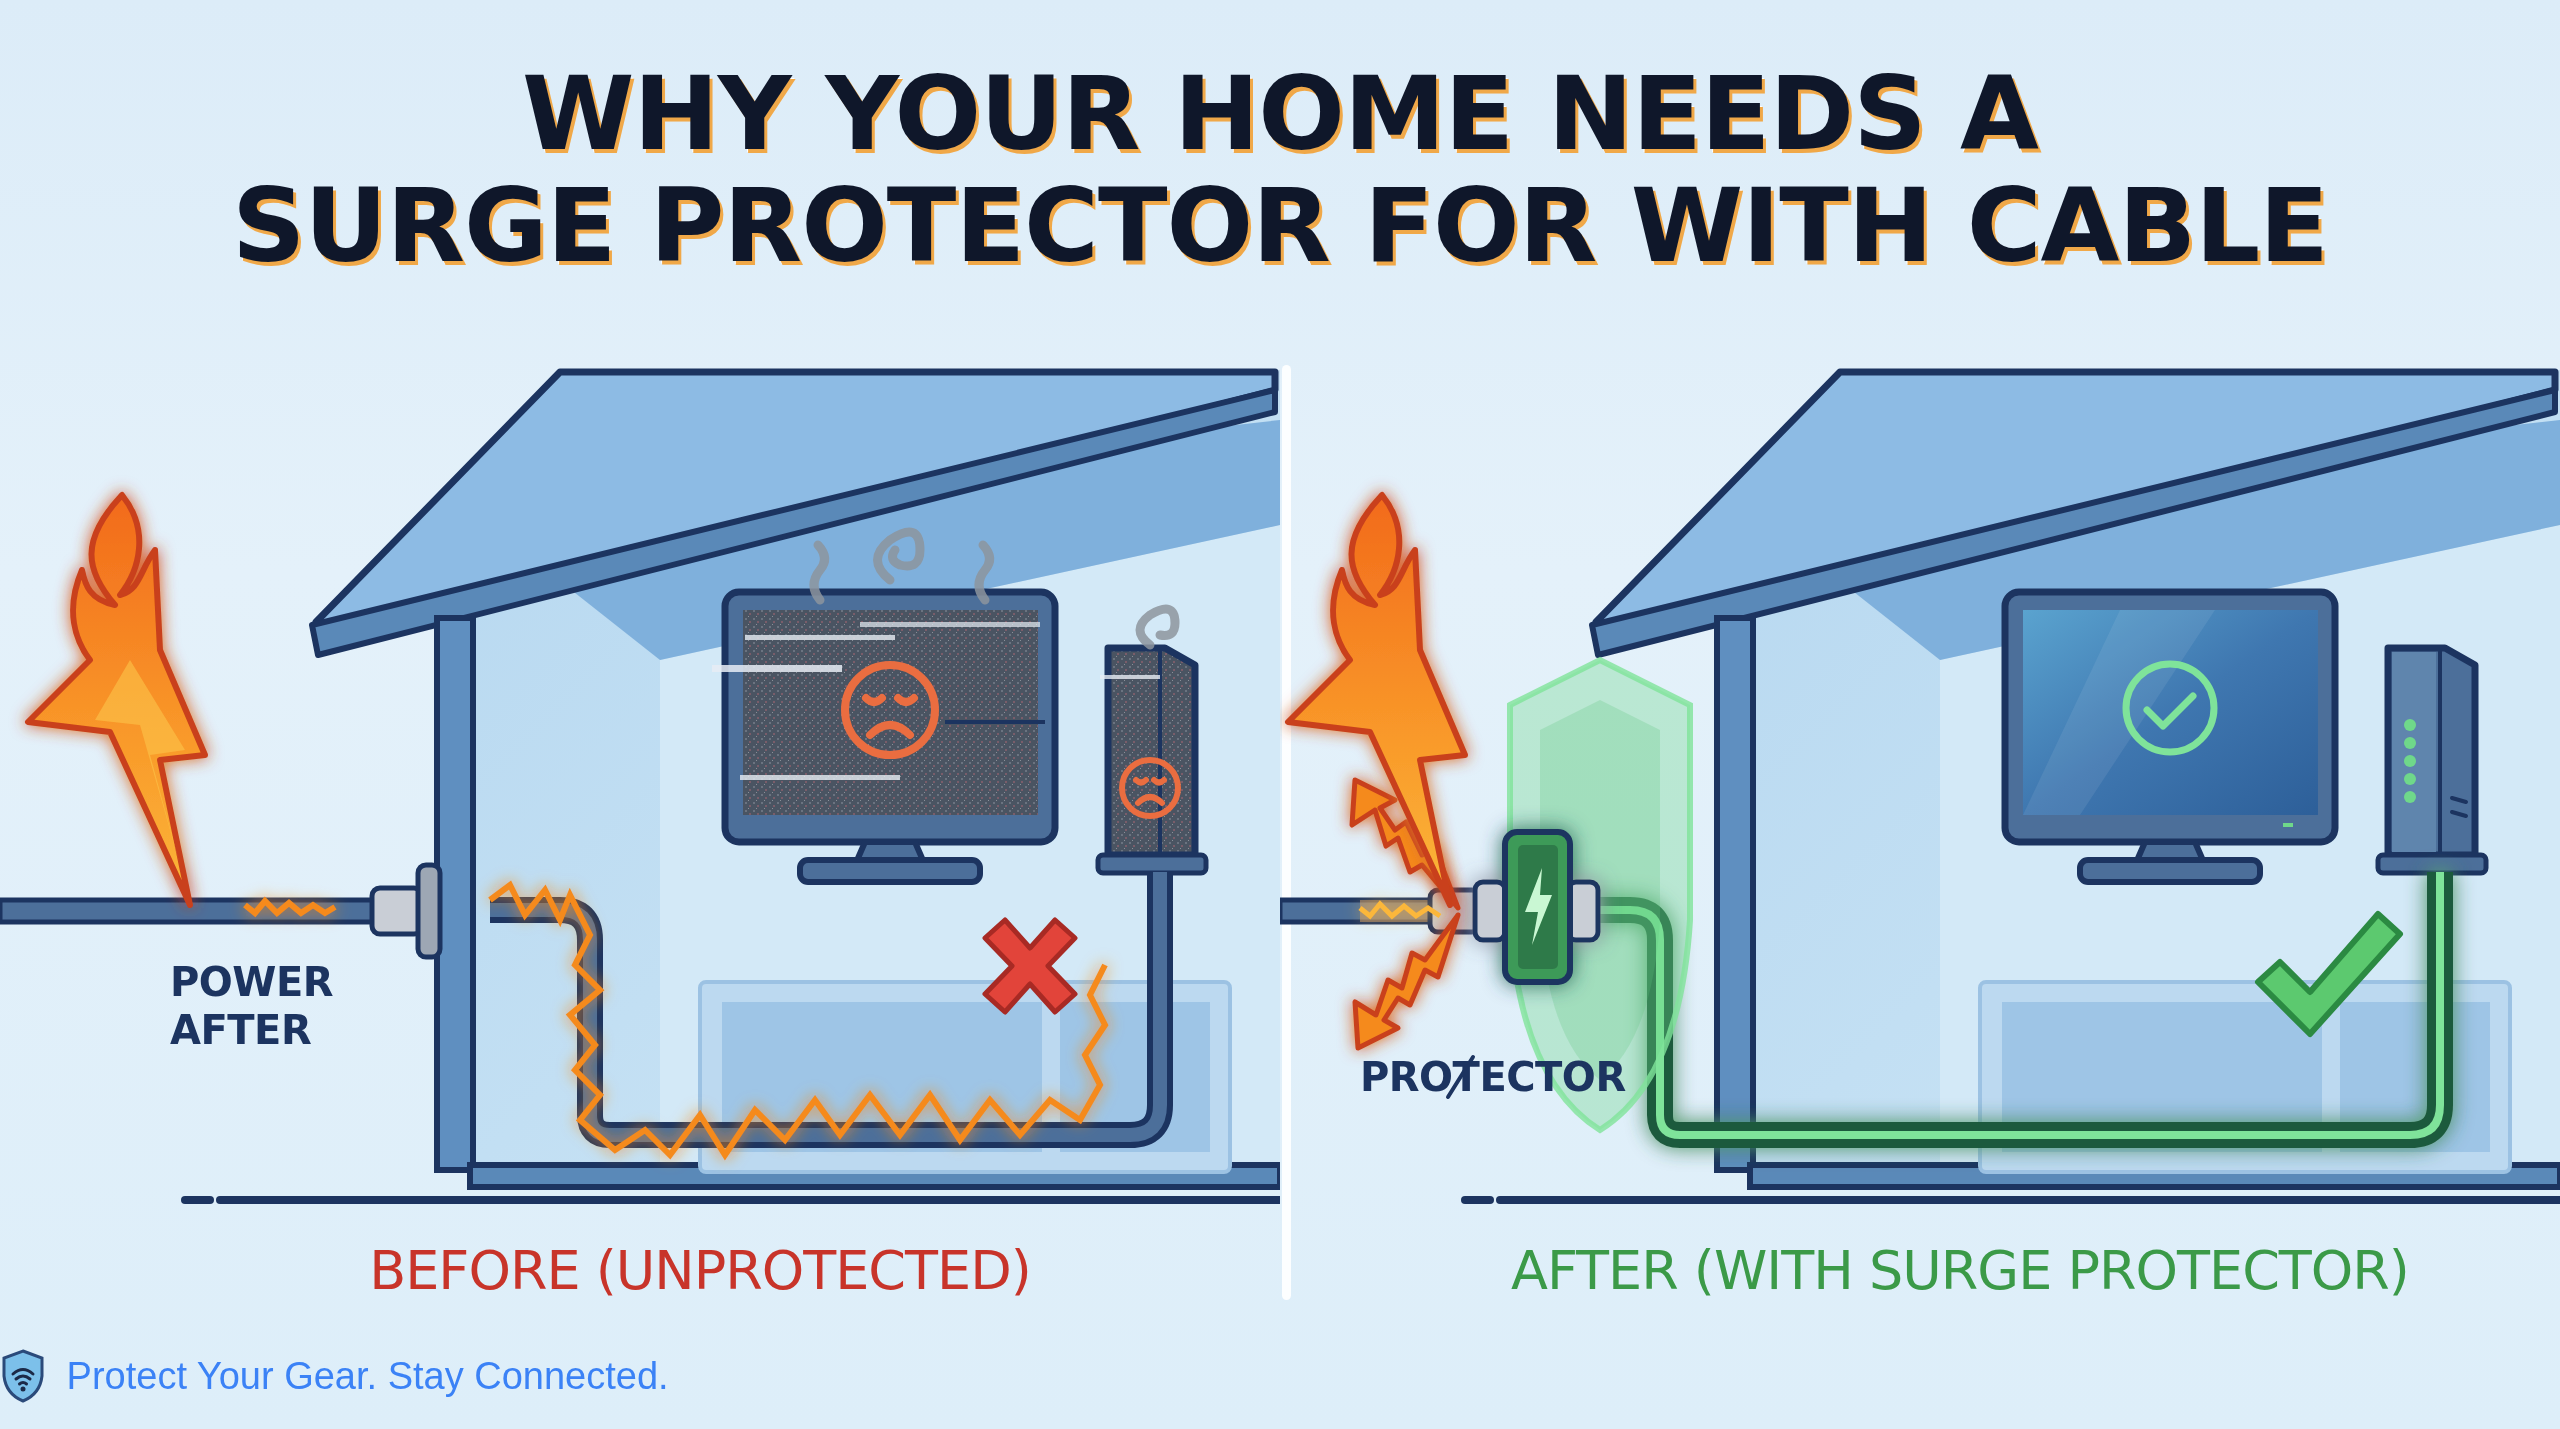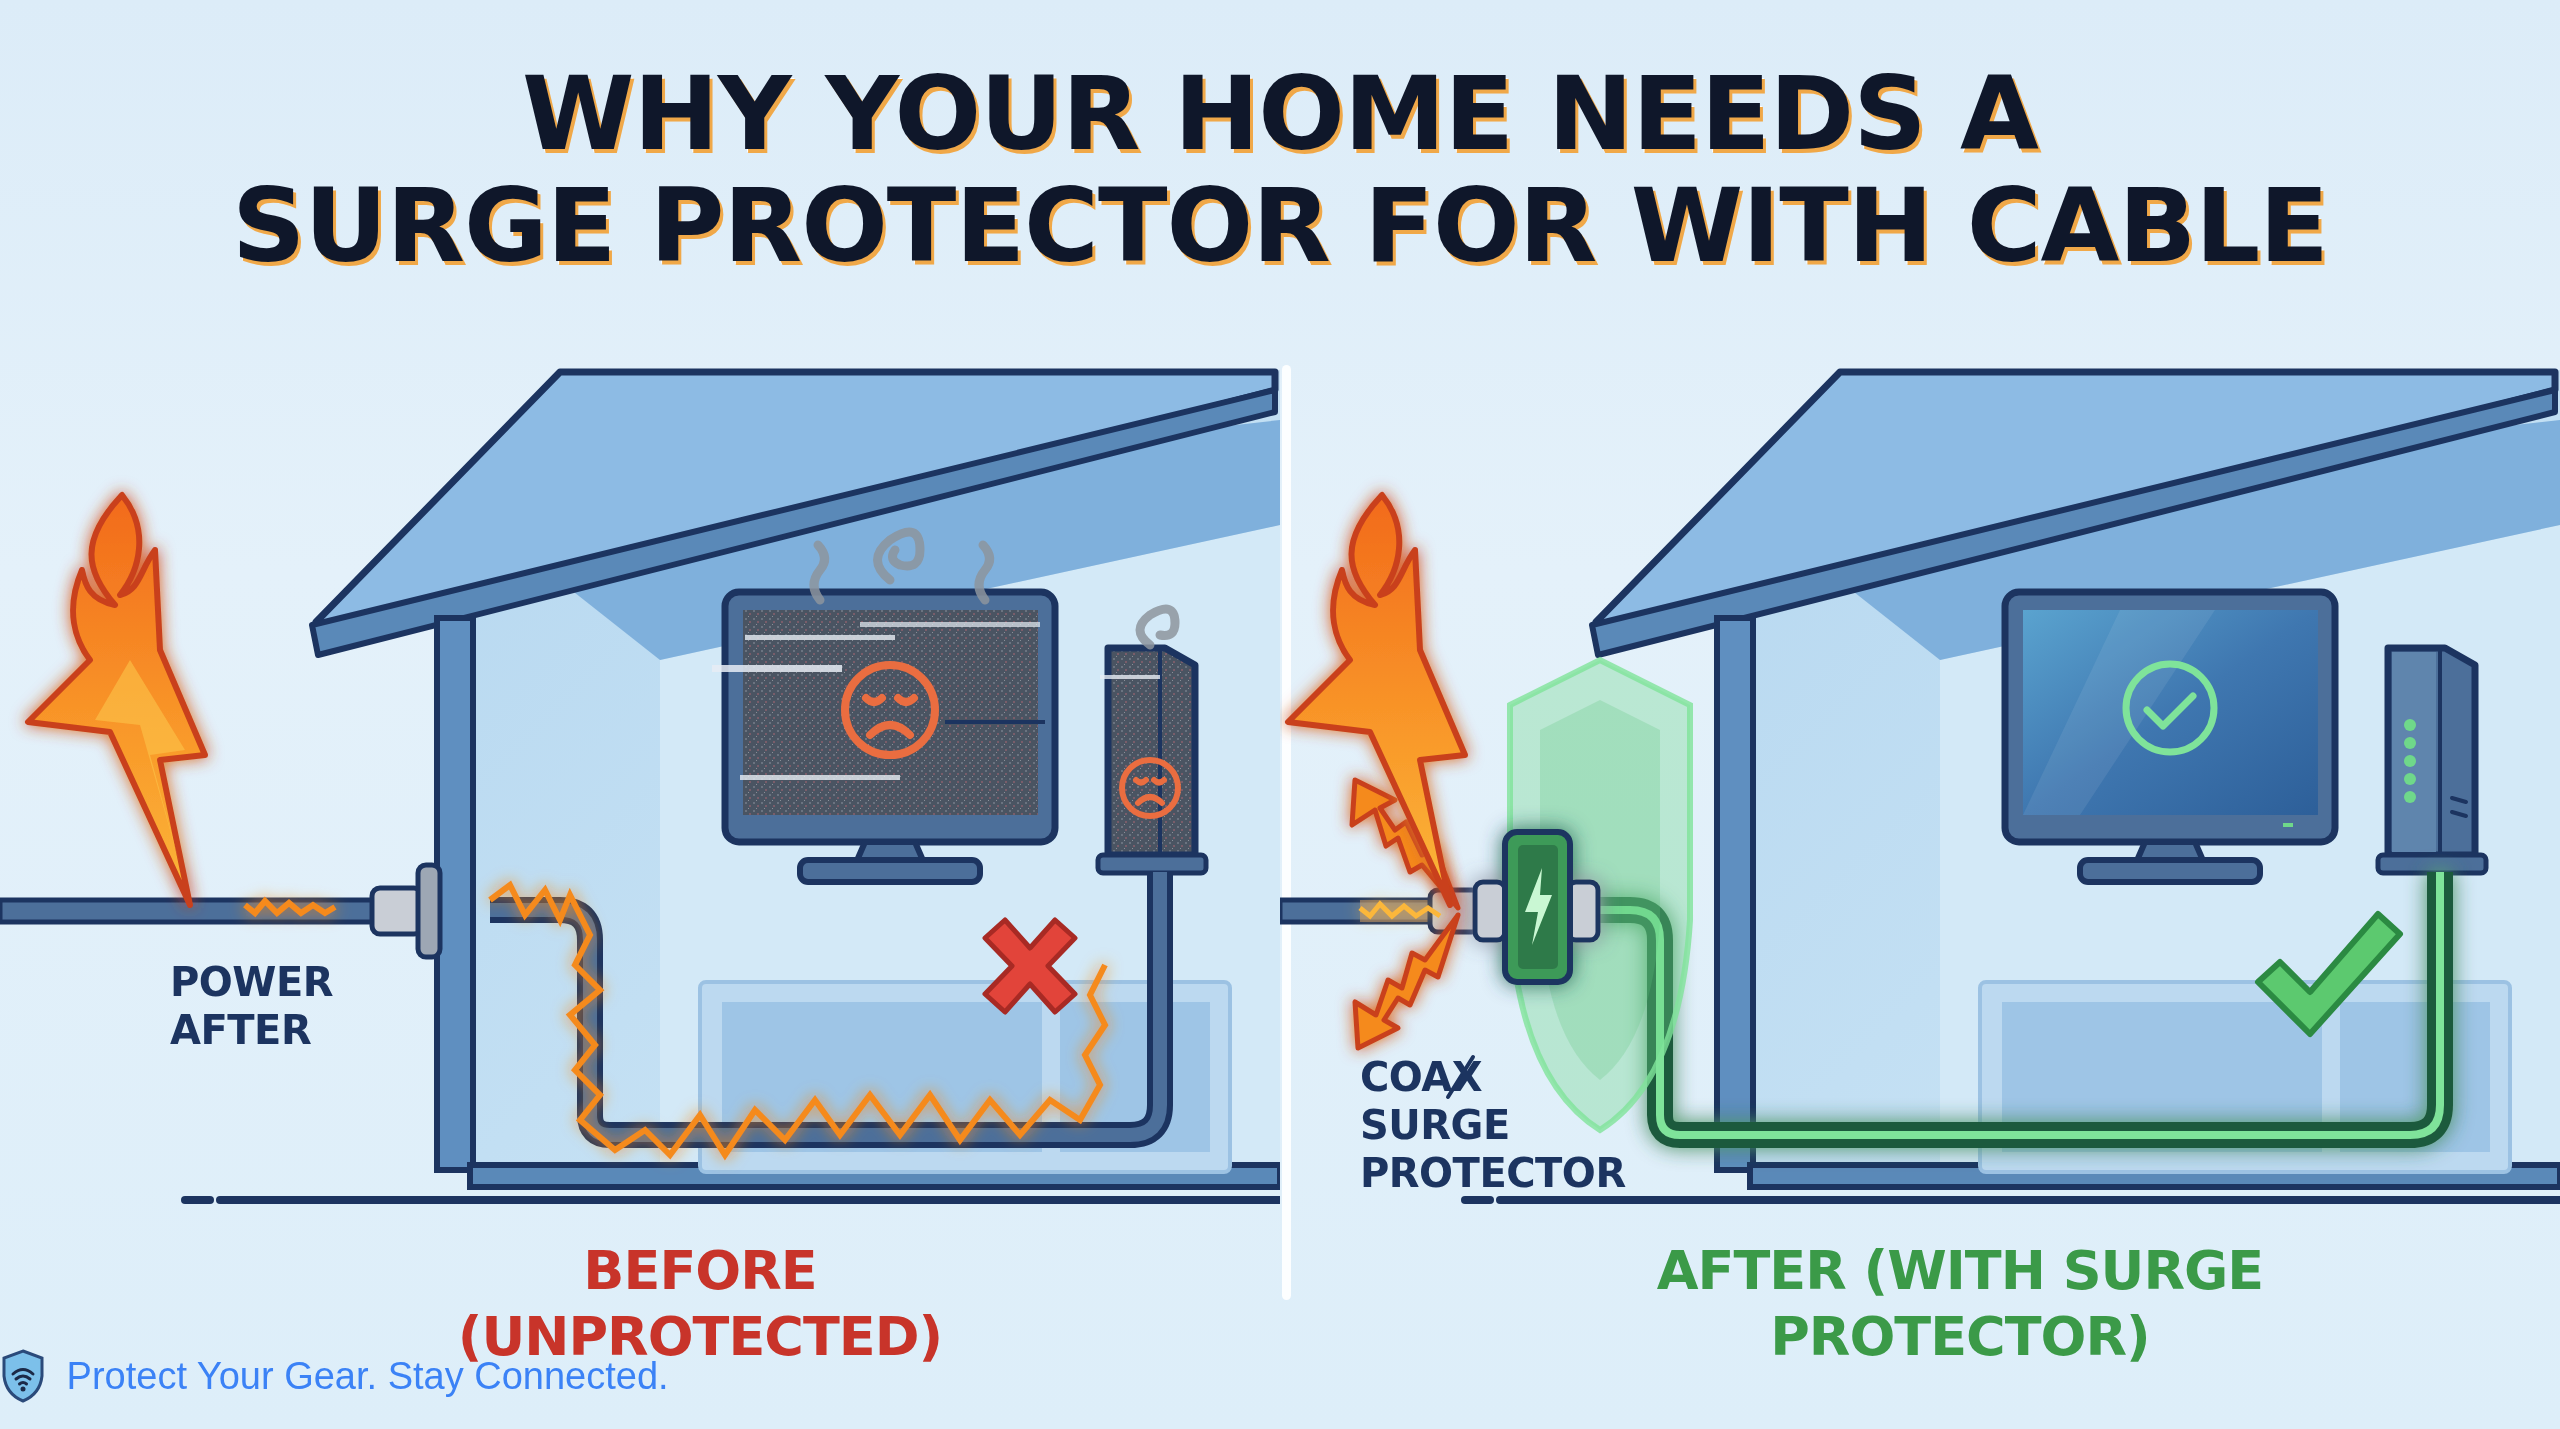--- a/index.html
+++ b/index.html
@@ -23,21 +23,21 @@
     position: absolute; left: 1282px; top: 365px; width: 9px; height: 935px;
     background: #ffffff; border-radius: 5px; opacity: 0.9;
   }
   .label {
     position: absolute; font-weight: bold; color: #1c3460; font-size: 40px;
     line-height: 48px; letter-spacing: -0.5px;
   }
   #power-surge-label { left: 170px; top: 958px; width: 190px; }
   #coax-label { left: 1360px; top: 1053px; width: 280px; }
   .caption {
-    position: absolute; top: 1238px; font-weight: bold; font-size: 54px; line-height: 66px;
+    position: absolute; top: 1238px; font-weight: normal; font-size: 54px; line-height: 66px;
     letter-spacing: -1px; text-align: center;
   }
   #caption-before { left: 340px; width: 720px; color: #c8342a; }
   #caption-after { left: 1500px; width: 920px; color: #3b9a48; }
   .footer {
     position: absolute; top: 1348px; left: 0; width: 2560px; 
     font-family: "Liberation Sans", sans-serif; font-size: 38px; color: #3b82f6;
   }
   .footer .shield { display: inline-block; vertical-align: middle; width: 46px; height: 56px; margin-right: 10px; }
   .footer .ftext { vertical-align: middle; }
@@ -293,21 +293,20 @@
     </g>
   </svg>
 </div>
 
 <div class="label" id="power-surge-label">
   <div>POWER</div>
   <div>AFTER</div>
 </div>
 
 <div class="label" id="coax-label">
-  <div>COAX SURGE</div>
   <div>PROTECTOR</div>
 </div>
 
 <div class="caption" id="caption-before">BEFORE (UNPROTECTED)</div>
 <div class="caption" id="caption-after">AFTER (WITH SURGE PROTECTOR)</div>
 
 <div class="footer">
   <svg class="shield" viewBox="0 0 46 56" xmlns="http://www.w3.org/2000/svg">
     <path d="M23,3 L42,10 L42,28 Q40,46 23,53 Q6,46 4,28 L4,10 Z" fill="#7cc0ea" stroke="#2a4a7a" stroke-width="3"></path>
     <path d="M13,26 q10,-9 20,0" fill="none" stroke="#1c2a48" stroke-width="3" stroke-linecap="round"></path>

